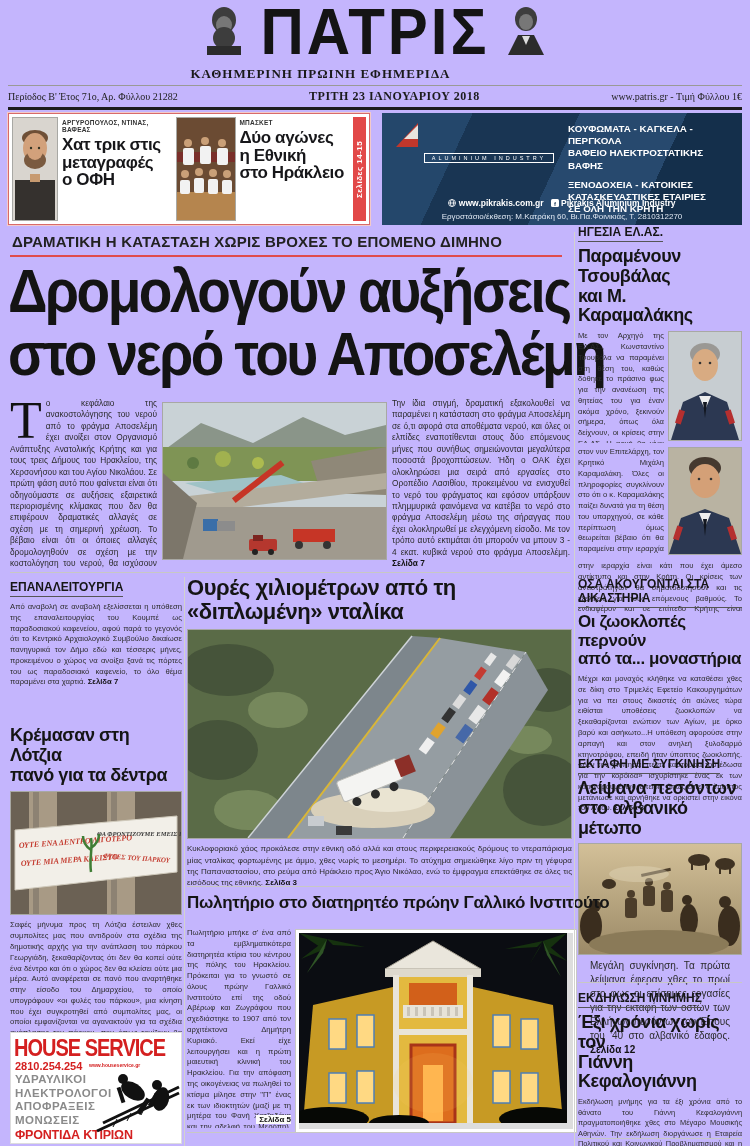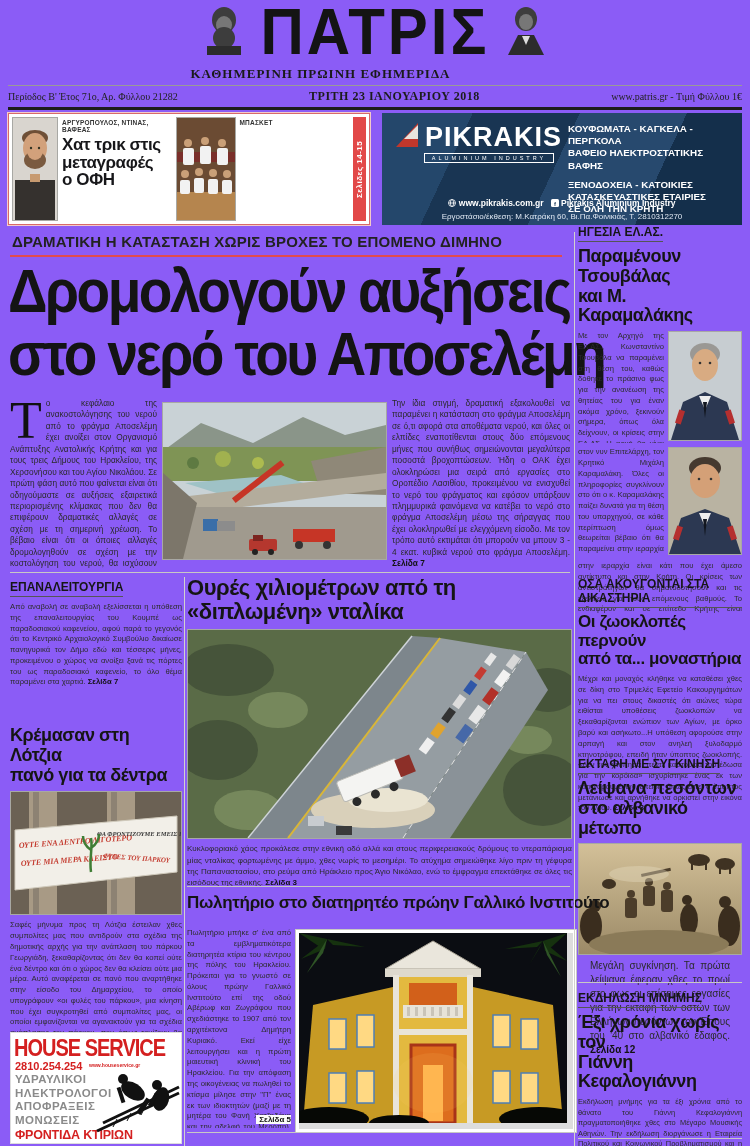--- a/index.html
+++ b/index.html
@@ -1,17 +1,17 @@
 <!DOCTYPE html>
 <html><head>
 <meta charset="utf-8">
 <title>ΠΑΤΡΙΣ – front page</title>
 <style>
   html,body{margin:0;padding:0;background:#e8e8e8;}
-  .page{position:relative;width:750px;height:1146px;background:#8b5cf6;overflow:hidden;
+  .page{position:relative;width:750px;height:1146px;background:#c4b5fd;overflow:hidden;
         font-family:"Liberation Sans",sans-serif;color:#1c1c1c;margin:0 auto;}
   .abs{position:absolute;}
   .hline{position:absolute;height:1px;background:#c8c8c4;}
   .vline{position:absolute;width:1px;background:#d2d2ce;}
 
   
   .mast-row{position:absolute;top:2px;left:0;width:750px;display:flex;justify-content:center;align-items:center;gap:16px;}
   .paper-title{font-size:60px;font-weight:bold;letter-spacing:3px;color:#141414;line-height:1;transform:scaleY(1.08);}
   .paper-sub{position:absolute;top:66px;left:0;width:641px;text-align:center;
              font-family:"Liberation Serif",serif;font-weight:bold;font-size:13px;letter-spacing:1px;color:#1a1a1a;}
@@ -142,33 +142,37 @@
             <circle cx="45" cy="25" r="4"></circle>
           <circle cx="8" cy="56" r="4"></circle>
             <circle cx="22" cy="54" r="4"></circle>
             <circle cx="36" cy="55" r="4"></circle>
             <circle cx="50" cy="56" r="4"></circle>
         </g>
       </svg>
     </div>
     <div class="sports-txt">
       <div class="sports-kicker">ΜΠΑΣΚΕΤ</div>
+      <div class="sports-head">
+        <div>Δύο αγώνες</div>
+        <div>η Εθνική</div>
+        <div>στο Ηράκλειο</div>
+      </div>
     </div>
     <div class="pages-ribbon">Σελίδες 14-15</div>
   </div>
 
   <div class="pik-ad">
     <div class="pik-logo-row">
       <span>
         <svg width="26" height="28" viewBox="0 0 26 28">
           <polygon points="2,26 24,2 24,26" fill="#c1372c"></polygon>
           <polygon points="10,18 24,4 24,18" fill="#e8e4de"></polygon>
         </svg>
       </span>
-      <span class="pik-brand">PIKRAKIS</span>
     </div>
     <div class="pik-industry">ALUMINIUM INDUSTRY</div>
     <div class="pik-right">
       <div>ΚΟΥΦΩΜΑΤΑ - ΚΑΓΚΕΛΑ - ΠΕΡΓΚΟΛΑ</div>
       <div>ΒΑΦΕΙΟ ΗΛΕΚΤΡΟΣΤΑΤΙΚΗΣ ΒΑΦΗΣ</div>
       <div class="gap"></div>
       <div>ΞΕΝΟΔΟΧΕΙΑ - ΚΑΤΟΙΚΙΕΣ</div>
       <div>ΚΑΤΑΣΚΕΥΑΣΤΙΚΕΣ ΕΤΑΙΡΙΕΣ</div>
       <div>ΣΕ ΟΛΗ ΤΗΝ ΚΡΗΤΗ</div>
     </div>

